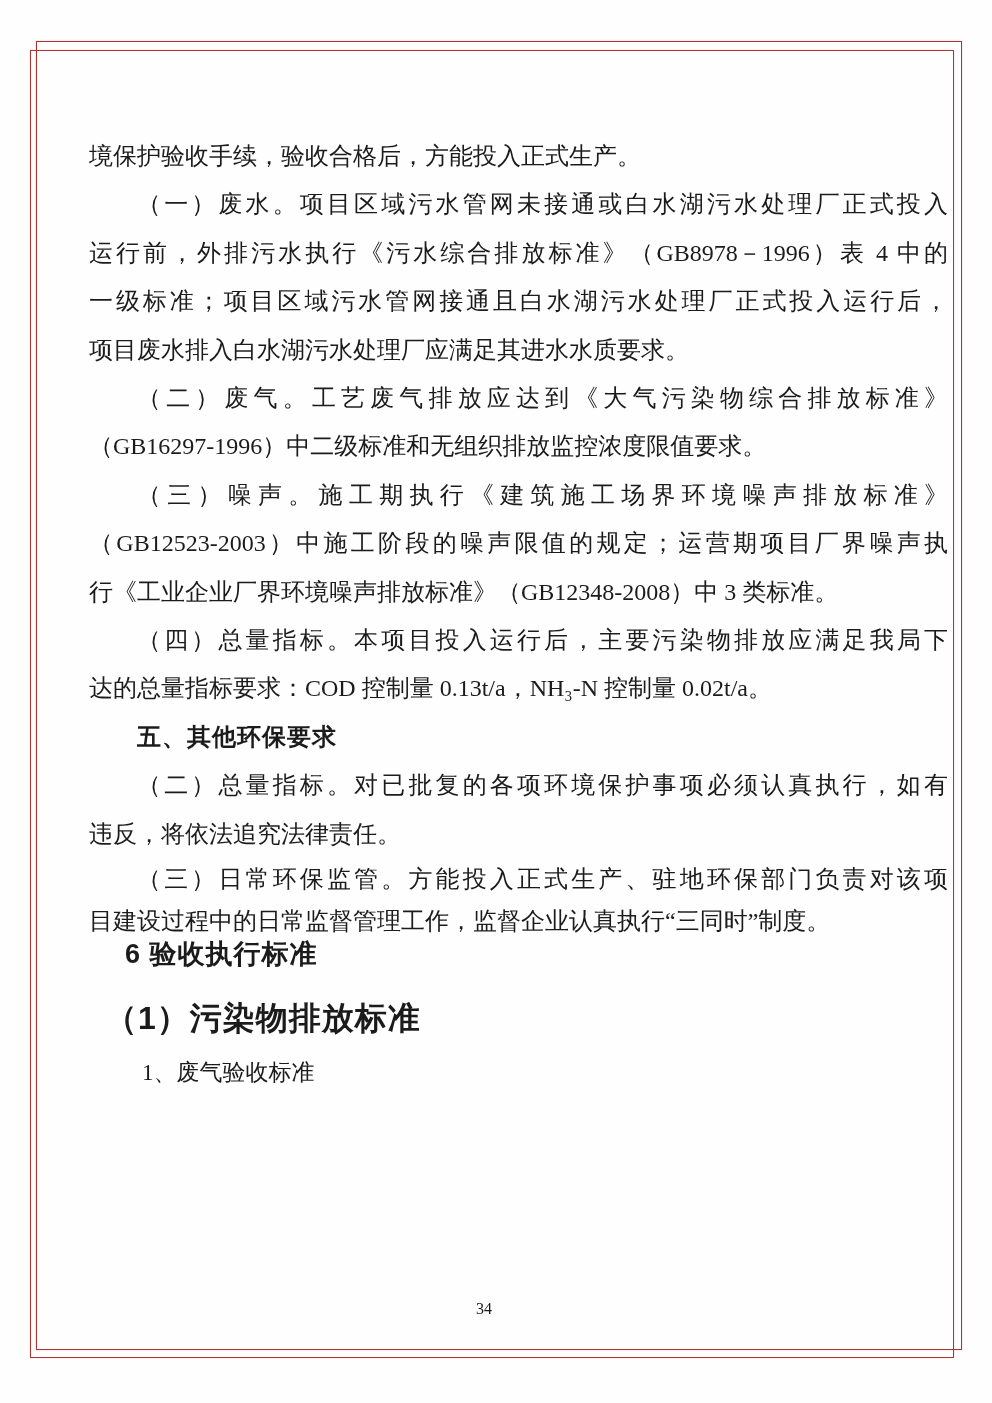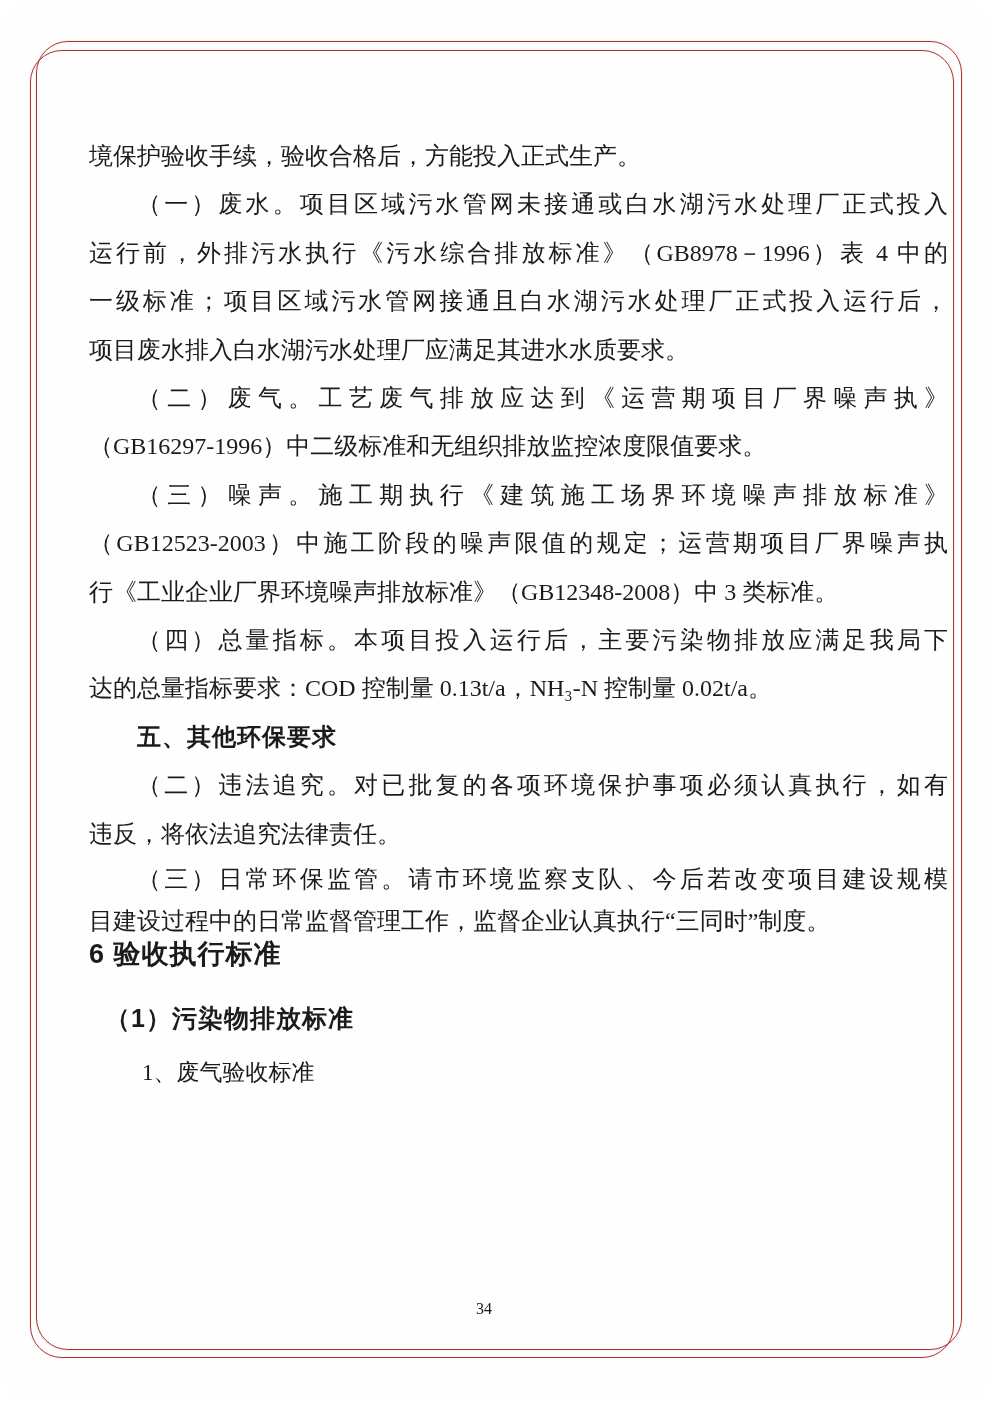--- a/index.html
+++ b/index.html
@@ -1,20 +1,20 @@
 <!DOCTYPE html>
 <html style="--frame-color: #a93531; --text-color: #1b1b1b;"><head>
 <meta charset="utf-8">
 <style>
   :root{
     --frame-color:#a93531;
     --text-color:#1b1b1b;
     --paper:#fefefe;
   }
-  *{margin:0;padding:0;box-sizing:border-box;border-radius:32px;}
+  *{margin:0;padding:0;box-sizing:border-box;}
   html,body{width:992px;height:1403px;background:#fff;}
   .page{
     position:relative;width:992px;height:1403px;background:var(--paper);
     overflow:hidden;
     font-family:"Liberation Serif","DejaVu Serif",serif;
     color:var(--text-color);
   }
   .frame{position:absolute;border:1px solid var(--frame-color);background:transparent;}
   .frame.outer{left:36px;top:41px;width:926px;height:1309px;box-shadow:0 0 2px rgba(190,60,50,.25);}
   .frame.inner{left:30px;top:50px;width:924px;height:1308px;box-shadow:0 0 2px rgba(190,60,50,.2);}
@@ -28,27 +28,27 @@
   .line.stretch{text-align:justify;text-align-last:justify;}
   
   .blk.heading .line{
     font-family:"Liberation Sans","DejaVu Sans",sans-serif;
     font-weight:700;text-indent:48px;letter-spacing:1px;
   }
   
   .blk.chapter{margin-top:-8px;}
   .blk.chapter .line{
     font-family:"Liberation Sans","DejaVu Sans",sans-serif;
-    font-weight:700;font-size:27px;line-height:40px;letter-spacing:1px;
+    font-weight:700;font-size:27px;line-height:40px;letter-spacing:1px;margin-left:36px;
   }
   
   .blk.sub{margin-top:20px;margin-left:16px;}
   .blk.sub .line{
     font-family:"Liberation Sans","DejaVu Sans",sans-serif;
-    font-weight:700;font-size:25px;line-height:48px;letter-spacing:1px;
+    font-weight:700;font-size:32px;line-height:48px;letter-spacing:1px;
   }
   
   .blk.item{margin-top:7px;}
   .blk.item .line{font-size:23px;line-height:48px;text-indent:53px;}
   .footer{
     position:absolute;top:1300px;left:8px;width:952px;
     text-align:center;font-size:16px;color:var(--text-color);
   }
 </style>
 </head>
@@ -62,41 +62,41 @@
       <div class="blk body">
         <div class="line">境保护验收手续，验收合格后，方能投入正式生产。</div>
       </div>
       <div class="blk body">
         <div class="line ind stretch">（一）废水。项目区域污水管网未接通或白水湖污水处理厂正式投入</div>
         <div class="line stretch">运行前，外排污水执行《污水综合排放标准》（GB8978－1996）表 4 中的</div>
         <div class="line stretch">一级标准；项目区域污水管网接通且白水湖污水处理厂正式投入运行后，</div>
         <div class="line">项目废水排入白水湖污水处理厂应满足其进水水质要求。</div>
       </div>
       <div class="blk body">
-        <div class="line ind stretch">（二）废气。工艺废气排放应达到《运营期项目厂界噪声执》</div>
+        <div class="line ind stretch">（二）废气。工艺废气排放应达到《大气污染物综合排放标准》</div>
         <div class="line">（GB16297-1996）中二级标准和无组织排放监控浓度限值要求。</div>
       </div>
       <div class="blk body">
         <div class="line ind stretch">（三）噪声。施工期执行《建筑施工场界环境噪声排放标准》</div>
         <div class="line stretch">（GB12523-2003）中施工阶段的噪声限值的规定；运营期项目厂界噪声执</div>
         <div class="line">行《工业企业厂界环境噪声排放标准》（GB12348-2008）中 3 类标准。</div>
       </div>
       <div class="blk body">
         <div class="line ind stretch">（四）总量指标。本项目投入运行后，主要污染物排放应满足我局下</div>
         <div class="line">达的总量指标要求：COD 控制量 0.13t/a，NH₃-N 控制量 0.02t/a。</div>
       </div>
       <div class="blk heading">
         <div class="line">五、其他环保要求</div>
       </div>
       <div class="blk body">
-        <div class="line ind stretch">（二）违法追究。对已批复的各项环境保护事项必须认真执行，如有</div>
+        <div class="line ind stretch">（二）总量指标。对已批复的各项环境保护事项必须认真执行，如有</div>
         <div class="line">违反，将依法追究法律责任。</div>
       </div>
       <div class="blk body tight">
-        <div class="line ind stretch">（三）日常环保监管。请市环境监察支队、今后若改变项目建设规模</div>
+        <div class="line ind stretch">（三）日常环保监管。方能投入正式生产、驻地环保部门负责对该项</div>
         <div class="line">目建设过程中的日常监督管理工作，监督企业认真执行“三同时”制度。</div>
       </div>
       <div class="blk chapter">
         <div class="line">6 验收执行标准</div>
       </div>
       <div class="blk sub">
         <div class="line">（1）污染物排放标准</div>
       </div>
       <div class="blk item">
         <div class="line">1、废气验收标准</div>

